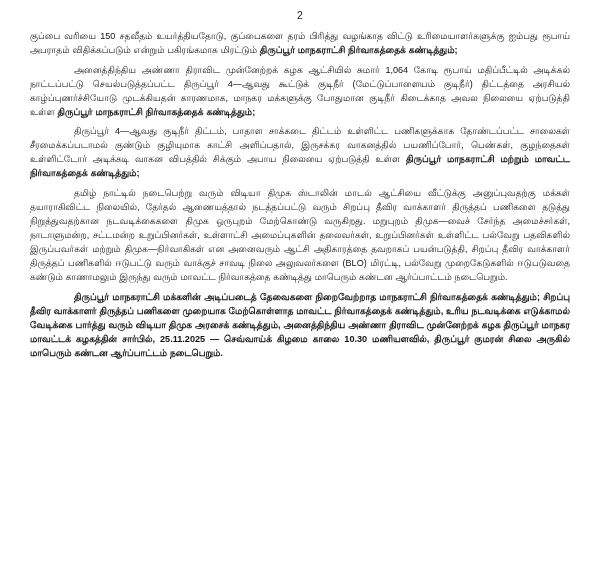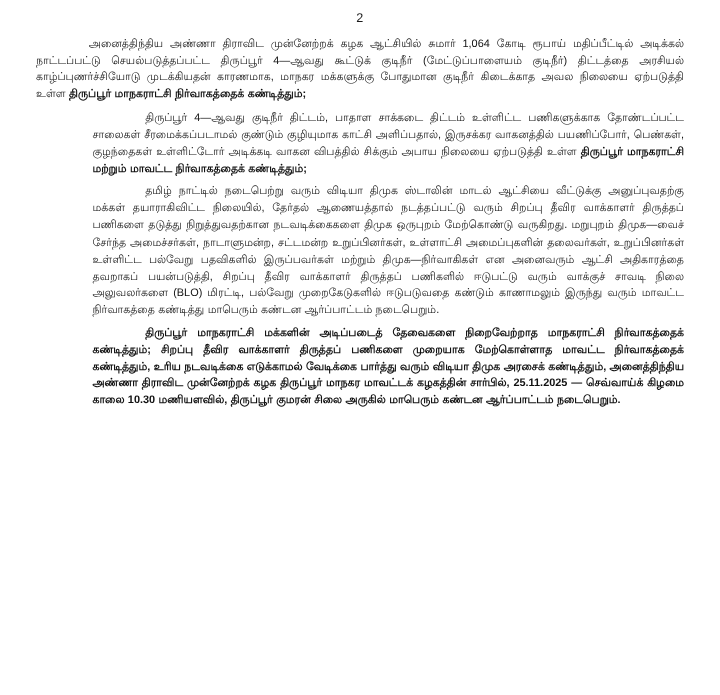--- a/index.html
+++ b/index.html
@@ -38,37 +38,37 @@
   p.para {
     margin: 0 0 0 0;
     text-align: justify;
     text-justify: inter-word;
     text-align-last: left;
     word-spacing: 0.3px;
     color: #111111;
   }
   p.para + p.para {
     margin-top: 5.5px;
-    margin-left: 47px;
   }
   .indent {
     display: inline-block;
     width: 44px;
   }
   b, .bold {
     font-weight: bold;
   }
 </style>
 </head>
 <body>
 
 <div class="page">
 
   <div class="page-number">2</div>
 
   <div class="doc-body" id="doc-body">
+      <p class="para"><span>குப்பை வரியை 150 சதவீதம் உயர்த்தியதோடு, குப்பைகளை தரம் பிரித்து வழங்காத விட்டு உரிமையாளர்களுக்கு ஐம்பது ரூபாய் அபராதம் விதிக்கப்படும் என்றும் பகிரங்கமாக மிரட்டும் </span><b>திருப்பூர் மாநகராட்சி நிர்வாகத்தைக் கண்டித்தும்;</b></p>
       <p class="para"><span class="indent"></span><span>அனைத்திந்திய அண்ணா திராவிட முன்னேற்றக் கழக ஆட்சியில் சுமார் 1,064 கோடி ரூபாய் மதிப்பீட்டில் அடிக்கல் நாட்டப்பட்டு செயல்படுத்தப்பட்ட திருப்பூர் 4—ஆவது கூட்டுக் குடிநீர் (மேட்டுப்பாளையம் குடிநீர்) திட்டத்தை அரசியல் காழ்ப்புணர்ச்சியோடு முடக்கியதன் காரணமாக, மாநகர மக்களுக்கு போதுமான குடிநீர் கிடைக்காத அவல நிலையை ஏற்படுத்தி உள்ள </span><b>திருப்பூர் மாநகராட்சி நிர்வாகத்தைக் கண்டித்தும்;</b></p>
       <p class="para"><span class="indent"></span><span>திருப்பூர் 4—ஆவது குடிநீர் திட்டம், பாதாள சாக்கடை திட்டம் உள்ளிட்ட பணிகளுக்காக தோண்டப்பட்ட சாலைகள் சீரமைக்கப்படாமல் குண்டும் குழியுமாக காட்சி அளிப்பதால், இருசக்கர வாகனத்தில் பயணிப்போர், பெண்கள், குழந்தைகள் உள்ளிட்டோர் அடிக்கடி வாகன விபத்தில் சிக்கும் அபாய நிலையை ஏற்படுத்தி உள்ள </span><b>திருப்பூர் மாநகராட்சி மற்றும் மாவட்ட நிர்வாகத்தைக் கண்டித்தும்;</b></p>
       <p class="para"><span class="indent"></span><span>தமிழ் நாட்டில் நடைபெற்று வரும் விடியா திமுக ஸ்டாலின் மாடல் ஆட்சியை வீட்டுக்கு அனுப்புவதற்கு மக்கள் தயாராகிவிட்ட நிலையில், தேர்தல் ஆணையத்தால் நடத்தப்பட்டு வரும் சிறப்பு தீவிர வாக்காளர் திருத்தப் பணிகளை தடுத்து நிறுத்துவதற்கான நடவடிக்கைகளை திமுக ஒருபுறம் மேற்கொண்டு வருகிறது. மறுபுறம் திமுக—வைச் சேர்ந்த அமைச்சர்கள், நாடாளுமன்ற, சட்டமன்ற உறுப்பினர்கள், உள்ளாட்சி அமைப்புகளின் தலைவர்கள், உறுப்பினர்கள் உள்ளிட்ட பல்வேறு பதவிகளில் இருப்பவர்கள் மற்றும் திமுக—நிர்வாகிகள் என அனைவரும் ஆட்சி அதிகாரத்தை தவறாகப் பயன்படுத்தி, சிறப்பு தீவிர வாக்காளர் திருத்தப் பணிகளில் ஈடுபட்டு வரும் வாக்குச் சாவடி நிலை அலுவலர்களை (BLO) மிரட்டி, பல்வேறு முறைகேடுகளில் ஈடுபடுவதை கண்டும் காணாமலும் இருந்து வரும் மாவட்ட நிர்வாகத்தை கண்டித்து மாபெரும் கண்டன ஆர்ப்பாட்டம் நடைபெறும்.</span></p>
       <p class="para bold"><span class="indent"></span><b>திருப்பூர் மாநகராட்சி மக்களின் அடிப்படைத் தேவைகளை நிறைவேற்றாத மாநகராட்சி நிர்வாகத்தைக் கண்டித்தும்; சிறப்பு தீவிர வாக்காளர் திருத்தப் பணிகளை முறையாக மேற்கொள்ளாத மாவட்ட நிர்வாகத்தைக் கண்டித்தும், உரிய நடவடிக்கை எடுக்காமல் வேடிக்கை பார்த்து வரும் விடியா திமுக அரசைக் கண்டித்தும், அனைத்திந்திய அண்ணா திராவிட முன்னேற்றக் கழக திருப்பூர் மாநகர மாவட்டக் கழகத்தின் சார்பில், 25.11.2025 — செவ்வாய்க் கிழமை காலை 10.30 மணியளவில், திருப்பூர் குமரன் சிலை அருகில் மாபெரும் கண்டன ஆர்ப்பாட்டம் நடைபெறும்.</b></p>
     </div>
 
 </div>
 
 </body></html>

